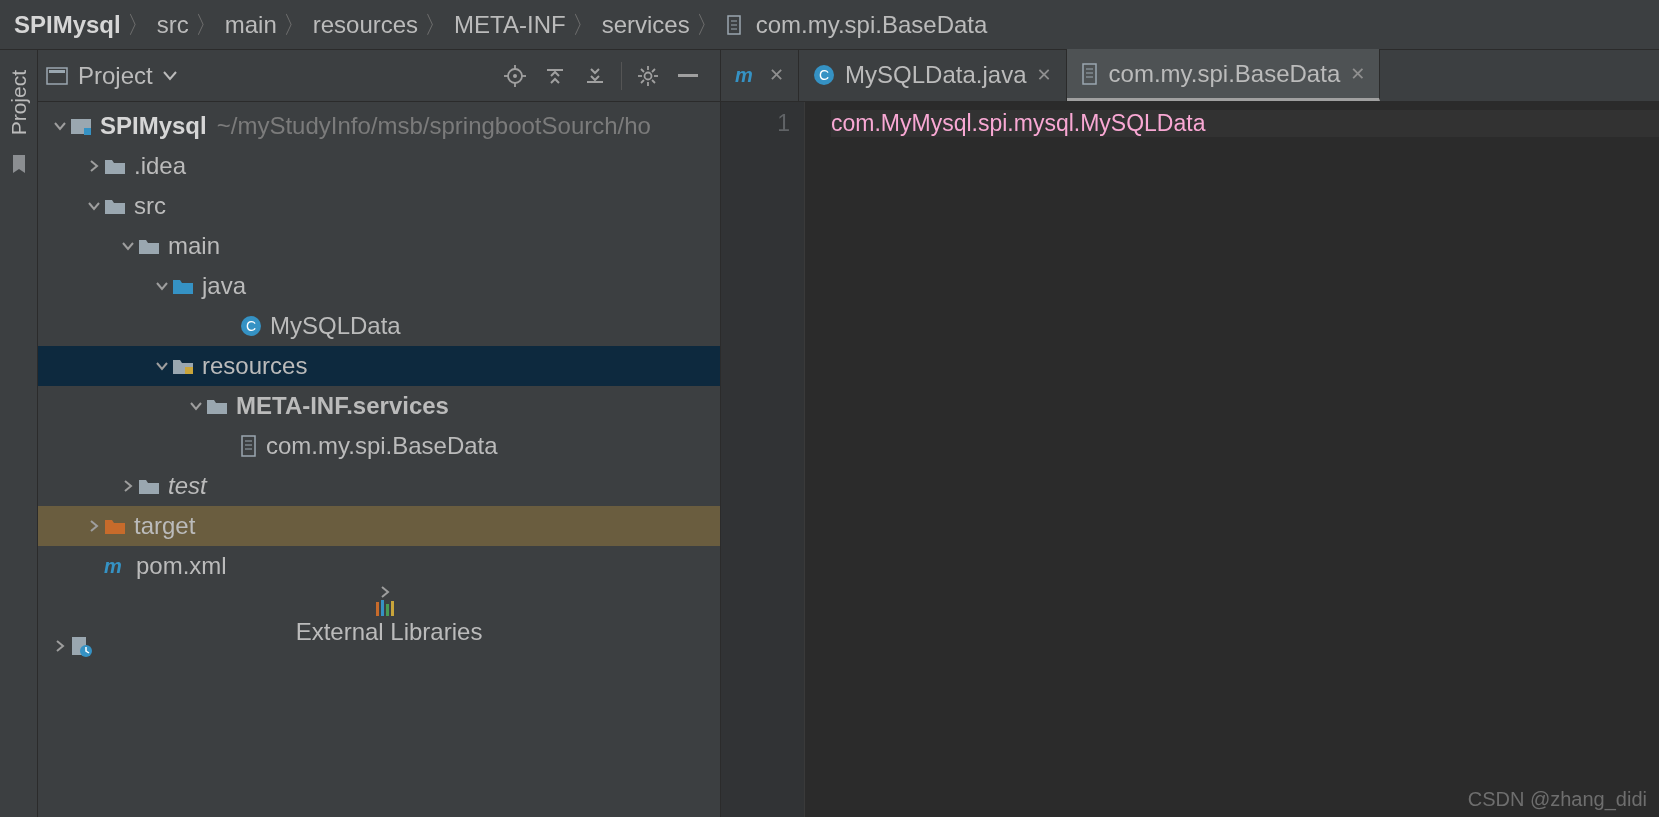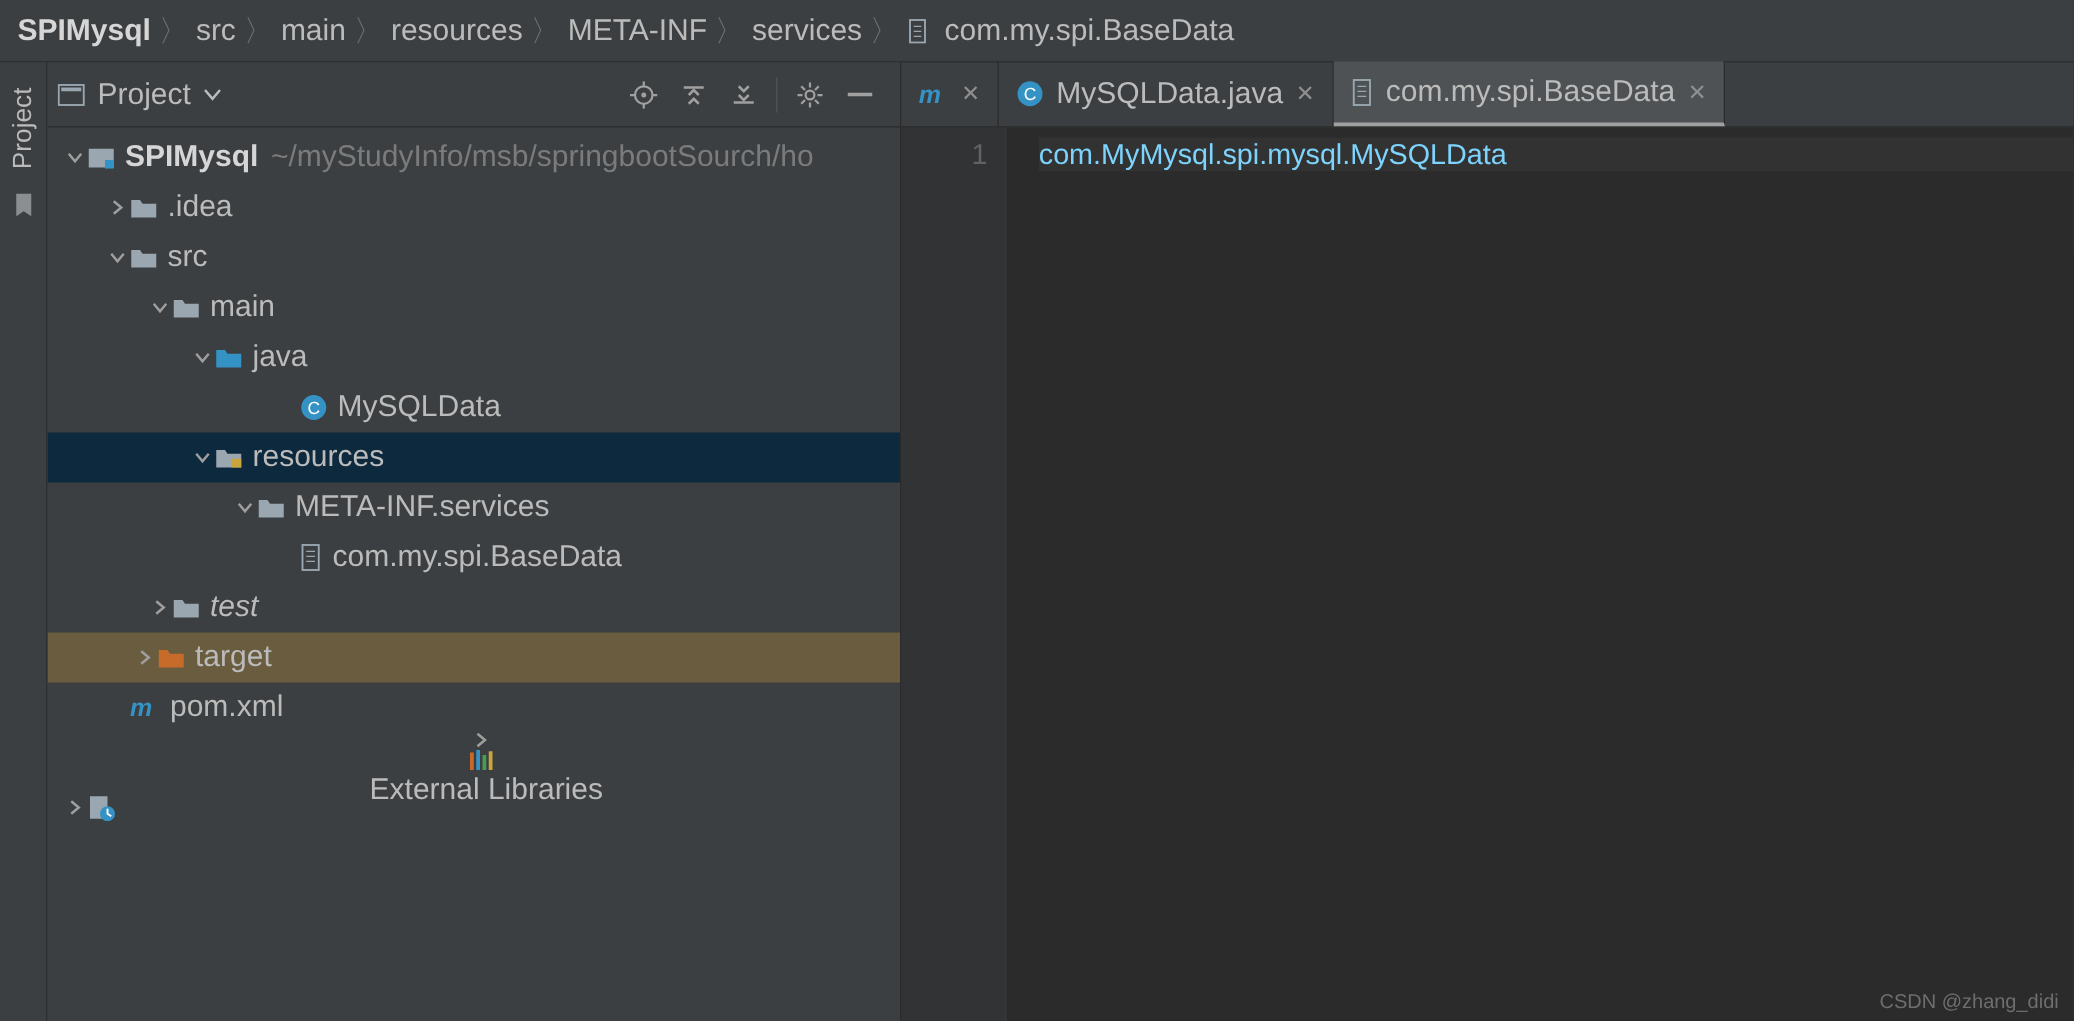--- a/index.html
+++ b/index.html
@@ -29,23 +29,23 @@
 .row .name.bold { font-weight:bold; color:#d6d6d6; }
 .row .hint { margin-left:10px; color:#7b7b7b; overflow:hidden; text-overflow:clip; }
 .row .ic { display:inline-flex; align-items:center; }
 .editor { flex:1; background:#2b2b2b; display:flex; flex-direction:column; position:relative; }
 .tabs { height:52px; display:flex; align-items:flex-end; background:#3c3f41; border-bottom:1px solid #2b2b2b; }
 .tab { height:52px; display:flex; align-items:center; gap:10px; padding:0 14px; color:#bbbbbb; cursor:pointer; border-right:1px solid #2b2b2b; }
 .tab.active { background:#4e5254; border-bottom:3px solid #a0a0a0; }
 .tab .close { color:#8f8f8f; font-size:18px; }
 .code-area { flex:1; display:flex; font-family:"JetBrains Mono","Consolas",monospace; font-size:23px; }
 .gutter { width:84px; background:#313335; color:#606366; text-align:right; padding:8px 14px 0 0; border-right:1px solid #3a3a3a; }
-.code-text { flex:1; padding:8px 0 10px 26px; color:#7dd3fc; }
+.code-text { flex:1; padding:8px 0 10px 26px; color:#f9a8d4; }
 .code-text .line.cur { background:#323232; }
-.watermark { position:absolute; bottom:6px; right:12px; color:#6e6e6e; font-size:16px; }
+.watermark { position:absolute; bottom:6px; right:12px; color:#6e6e6e; font-size:20px; }
 svg { display:block; }
 </style>
 </head>
 <body>
 
 <div class="breadcrumb">
   <span class="crumb bold">SPIMysql</span>
   <span class="sep">〉</span>
   <span class="crumb">src</span>
   <span class="sep">〉</span>
@@ -224,21 +224,21 @@
             </svg>
           </span>
           <span class="ic">
             <svg width="22" height="18">
               <path d="M1 3h7l2 3h11v11H1z" fill="#9aa7b0"></path>
               <rect x="13" y="10" width="8" height="7" fill="#c9a53b"></rect>
             </svg>
           </span>
           <span class="name">resources</span>
         </div>
-        <div class="row" style="padding-left: 148px;">
+        <div class="row" style="padding-left: 148px; font-weight: bold;">
           <span class="chev ">
             <svg width="12" height="12">
               <path d="M1 3l5 6 5-6" fill="none" stroke="#9e9e9e" stroke-width="2"></path>
             </svg>
           </span>
           <span class="ic">
             <svg width="22" height="18">
               <path d="M1 3h7l2 3h11v11H1z" fill="#9aa7b0"></path>
             </svg>
           </span>
@@ -262,21 +262,21 @@
               <path d="M3 1l6 5-6 5" fill="none" stroke="#9e9e9e" stroke-width="2"></path>
             </svg>
           </span>
           <span class="ic">
             <svg width="22" height="18">
               <path d="M1 3h7l2 3h11v11H1z" fill="#9aa7b0"></path>
             </svg>
           </span>
           <span class="name">test</span>
         </div>
-        <div class="row target-row" style="padding-left: 68px; text-align: right;">
+        <div class="row target-row" style="padding-left: 46px; text-align: right;">
           <span class="chev ">
             <svg width="12" height="12">
               <path d="M3 1l6 5-6 5" fill="none" stroke="#9e9e9e" stroke-width="2"></path>
             </svg>
           </span>
           <span class="ic">
             <svg width="22" height="18">
               <path d="M1 3h7l2 3h11v11H1z" fill="#c76b2b"></path>
             </svg>
           </span>

